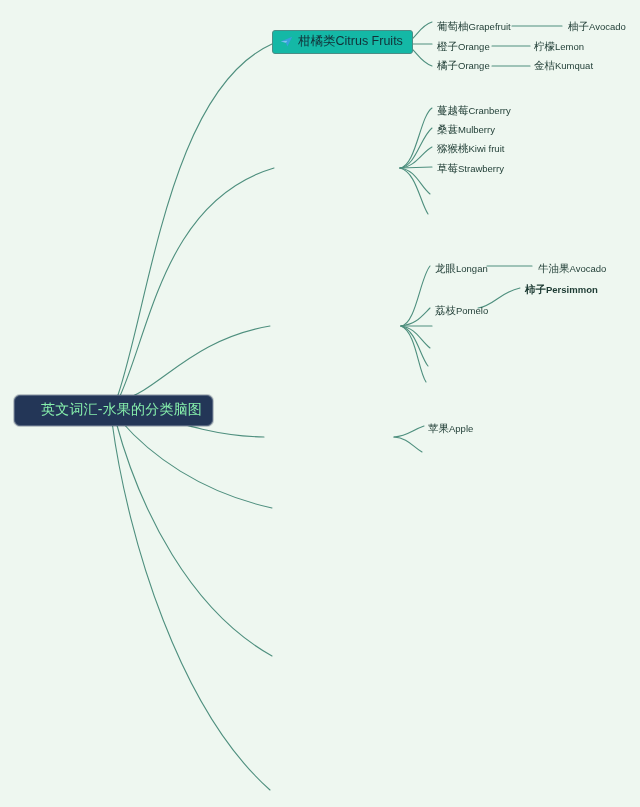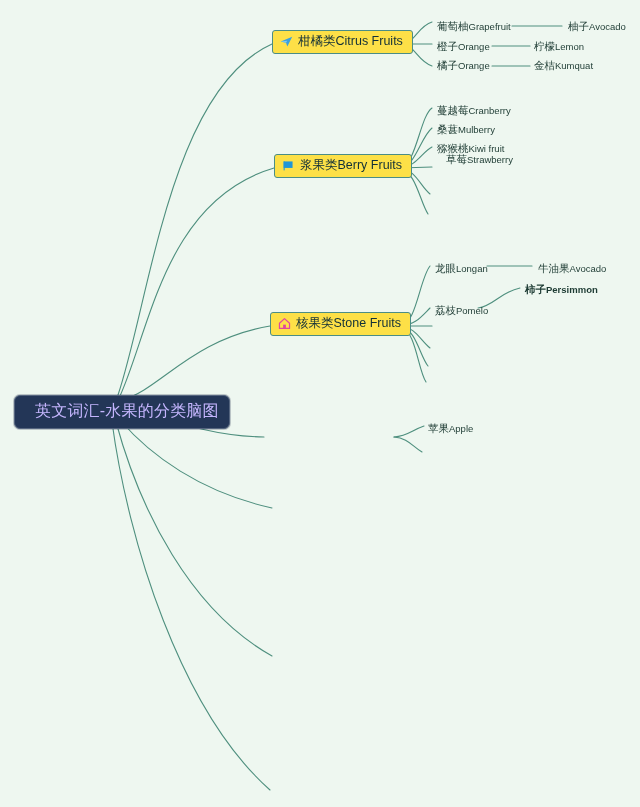--- a/index.html
+++ b/index.html
@@ -32,29 +32,29 @@
     box-sizing: border-box;
     white-space: nowrap;
     display: flex;
     align-items: center;
   }
   
   .root {
     background: #233657;
     border: 1px solid #55657f;
     border-radius: 6px;
-    color: #c4b5fd;
-    font-size: 16px;
-    padding: 5px 10px 6px 20px;
+    color: #86efac;
+    font-size: 14px;
+    padding: 5px 10px 6px 26px;
     letter-spacing: 0.2px;
     box-shadow: 0 0 0 1px rgba(30,45,70,.25);
   }
   
   .branch {
-    background: #fde047;
+    background: #14b8a6;
     border: 1px solid #4b8d86;
     border-radius: 3px;
     color: #123038;
     font-size: 12.5px;
     padding: 4px 9px 5px 7px;
     gap: 5px;
   }
   .branch .blabel { line-height: 1; }
   .branch-icon {
     width: 13px;
@@ -133,39 +133,21 @@
   <div class="node branch" style="left:272px; top:30px;">
     <span class="branch-icon icon-plane">
       <svg width="13" height="13" viewBox="0 0 16 16">
         <path d="M1 8 L15 2 L9 14 L7.4 9.4 Z" fill="#3aa0dd"></path>
         <path d="M1 8 L9 7 L7.4 9.4 Z" fill="#7fc7ee"></path>
       </svg>
     </span>
     <span class="blabel">柑橘类Citrus Fruits</span>
   </div>
 
-  <div class="node branch" style="left:274px; top:154px;">
-    <span class="branch-icon icon-flag">
-      <svg width="13" height="13" viewBox="0 0 16 16">
-        <rect x="2" y="3" width="11" height="8" fill="#2196d6"></rect>
-        <rect x="2" y="3" width="1.3" height="11" fill="#2196d6"></rect>
-      </svg>
-    </span>
-    <span class="blabel">浆果类Berry Fruits</span>
-  </div>
 
-  <div class="node branch" style="left:270px; top:312px;">
-    <span class="branch-icon icon-house">
-      <svg width="13" height="13" viewBox="0 0 16 16">
-        <path d="M8 2 L14.2 7.6 L14.2 14 L1.8 14 L1.8 7.6 Z" fill="none" stroke="#e0479e" stroke-width="1.5" stroke-linejoin="round"></path>
-        <rect x="6.3" y="9.4" width="3.4" height="4.6" fill="#e0479e"></rect>
-      </svg>
-    </span>
-    <span class="blabel">核果类Stone Fruits</span>
-  </div>
 
 
   <div class="leaf" style="left:437px; top:21px;">
     <span class="cn">葡萄柚</span><span class="en">Grapefruit</span>
   </div>
   <div class="leaf" style="left:568px; top:21px;">
     <span class="cn">柚子</span><span class="en">Avocado</span>
   </div>
 
   <div class="leaf" style="left:437px; top:41px;">
@@ -184,21 +166,21 @@
 
   <div class="leaf" style="left:437px; top:105px;">
     <span class="cn">蔓越莓</span><span class="en">Cranberry</span>
   </div>
   <div class="leaf" style="left:437px; top:124px;">
     <span class="cn">桑葚</span><span class="en">Mulberry</span>
   </div>
   <div class="leaf" style="left:437px; top:143px;">
     <span class="cn">猕猴桃</span><span class="en">Kiwi fruit</span>
   </div>
-  <div class="leaf" style="left:437px; top:154px;margin-left:9px;">
+  <div class="leaf" style="left:437px; top:163px;">
     <span class="cn">草莓</span><span class="en">Strawberry</span>
   </div>
 
   <div class="leaf" style="left:435px; top:263px;">
     <span class="cn">龙眼</span><span class="en">Longan</span>
   </div>
   <div class="leaf" style="left:538px; top:263px;">
     <span class="cn">牛油果</span><span class="en">Avocado</span>
   </div>
   <div class="leaf" style="left:435px; top:305px;">

